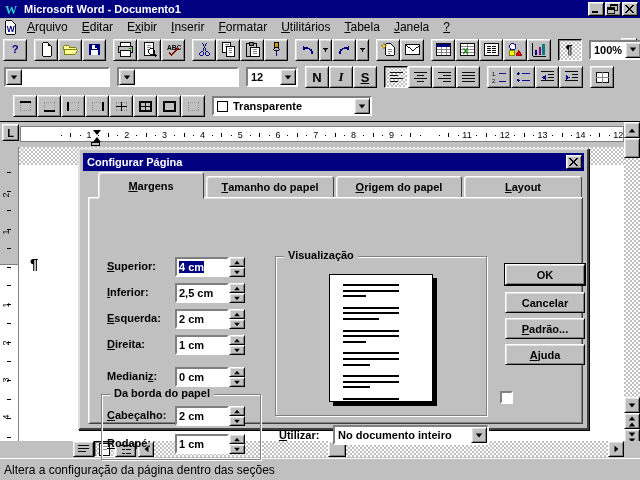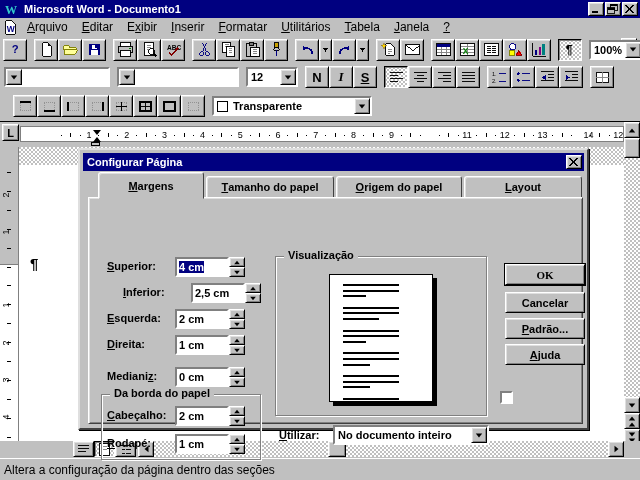--- a/index.html
+++ b/index.html
@@ -502,21 +502,21 @@
       <span class="rtick" style="left: 464.9px;"></span>
       <span class="rdot" style="left: 474.35px;"></span>
       <span class="rnum" style="left: 483.8px;">12</span>
       <span class="rdot" style="left: 493.25px;"></span>
       <span class="rtick" style="left: 502.7px;"></span>
       <span class="rdot" style="left: 512.15px;"></span>
       <span class="rnum" style="left: 521.6px;">13</span>
       <span class="rdot" style="left: 531.05px;"></span>
       <span class="rtick" style="left: 540.5px;"></span>
       <span class="rdot" style="left: 549.95px;"></span>
-      <span class="rnum" style="left: 559.4px; margin-left: 8px;">14</span>
+      <span class="rnum" style="left: 559.4px;">14</span>
       <span class="rdot" style="left: 568.85px;"></span>
       <span class="rtick" style="left: 578.3px;"></span>
       <span class="rdot" style="left: 587.75px;"></span>
       <span class="rnum" style="left: 597.2px;">12</span>
     </div>
   <div class="ind-box abs" style="left:91px; top:20px;"></div>
 </div>
 
 <div id="docwhite" class="abs"></div>
 <div id="hatchband" class="abs checker"></div>
@@ -623,21 +623,21 @@
           <div class="ffield sunken"><span class="selval">4 cm</span></div>
           <div class="fspin">
             <div class="sb btn3d">
               <div class="tri-up"></div>
             </div>
             <div class="sb btn3d">
               <div class="tri-down"></div>
             </div>
           </div>
         </div>
-        <div class="frow" style="top: 85px; left: 16px; width: 160px;">
+        <div class="frow" style="top: 85px; left: 0px; width: 160px;">
           <div class="flabel"><span class="ac">I</span>nferior:</div>
           <div class="ffield sunken">2,5 cm</div>
           <div class="fspin">
             <div class="sb btn3d">
               <div class="tri-up"></div>
             </div>
             <div class="sb btn3d">
               <div class="tri-down"></div>
             </div>
           </div>
@@ -735,20 +735,20 @@
         </div>
     </div>
     <div id="utilizar-label"><span class="ac">U</span>tilizar:</div>
     <div id="utilizar-combo" class="combo">
       <span class="cval">No documento inteiro</span>
       <span class="cbtn btn3d">
           <span class="tri-down" style="transform:scale(.8)"></span>
         </span>
     </div>
     <div id="dlg-buttons">
-        <div class="dlgbtn btn3d default" style="top: 66px; font-family: Liberation Serif, serif;">OK</div>
+        <div class="dlgbtn btn3d default" style="top: 66px;">OK</div>
         <div class="dlgbtn btn3d" style="top: 94px;">Cancelar</div>
         <div class="dlgbtn btn3d" style="top: 120px;"><span class="ac">P</span>adrão...</div>
         <div class="dlgbtn btn3d" style="top: 146px;"><span class="ac">A</span>juda</div>
       </div>
     <div id="chk"></div>
   </div>
 </div>
 
 </body></html>

